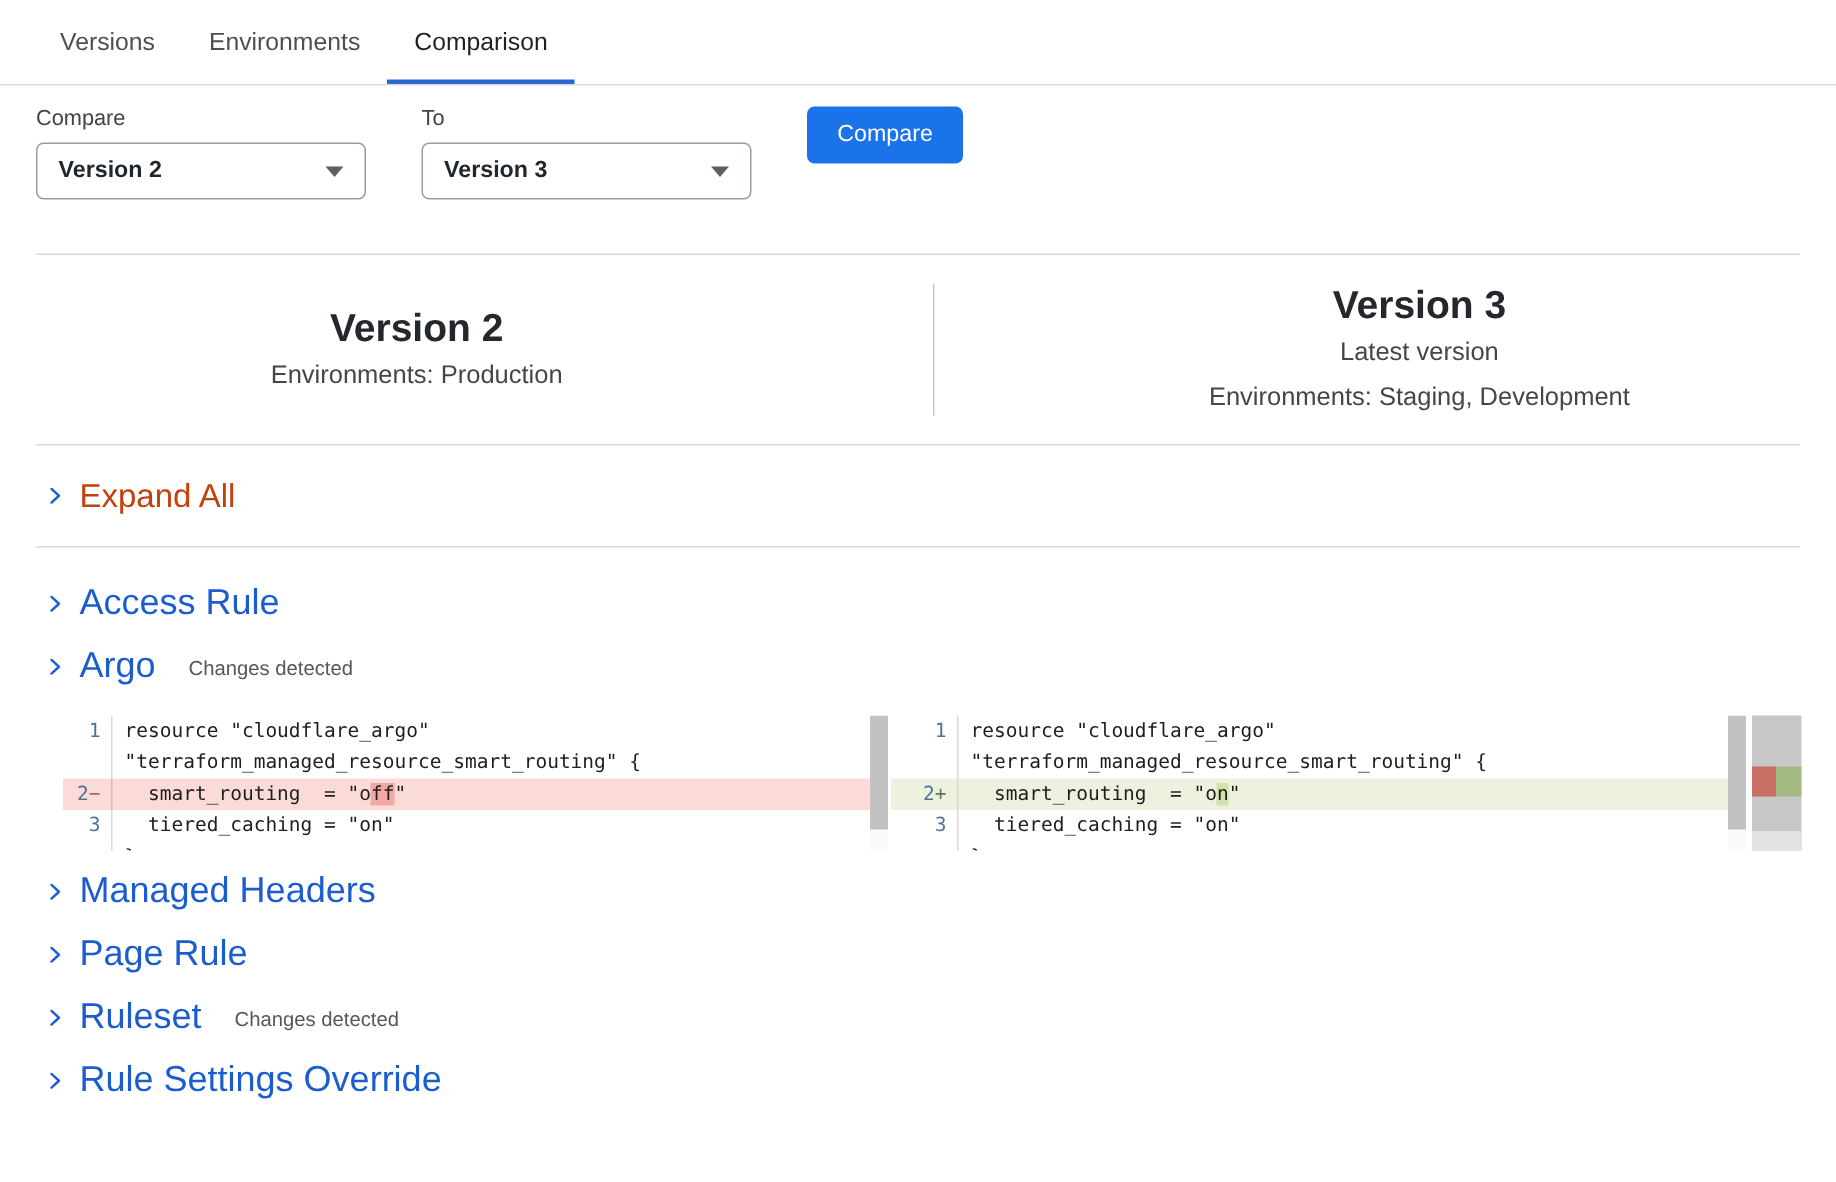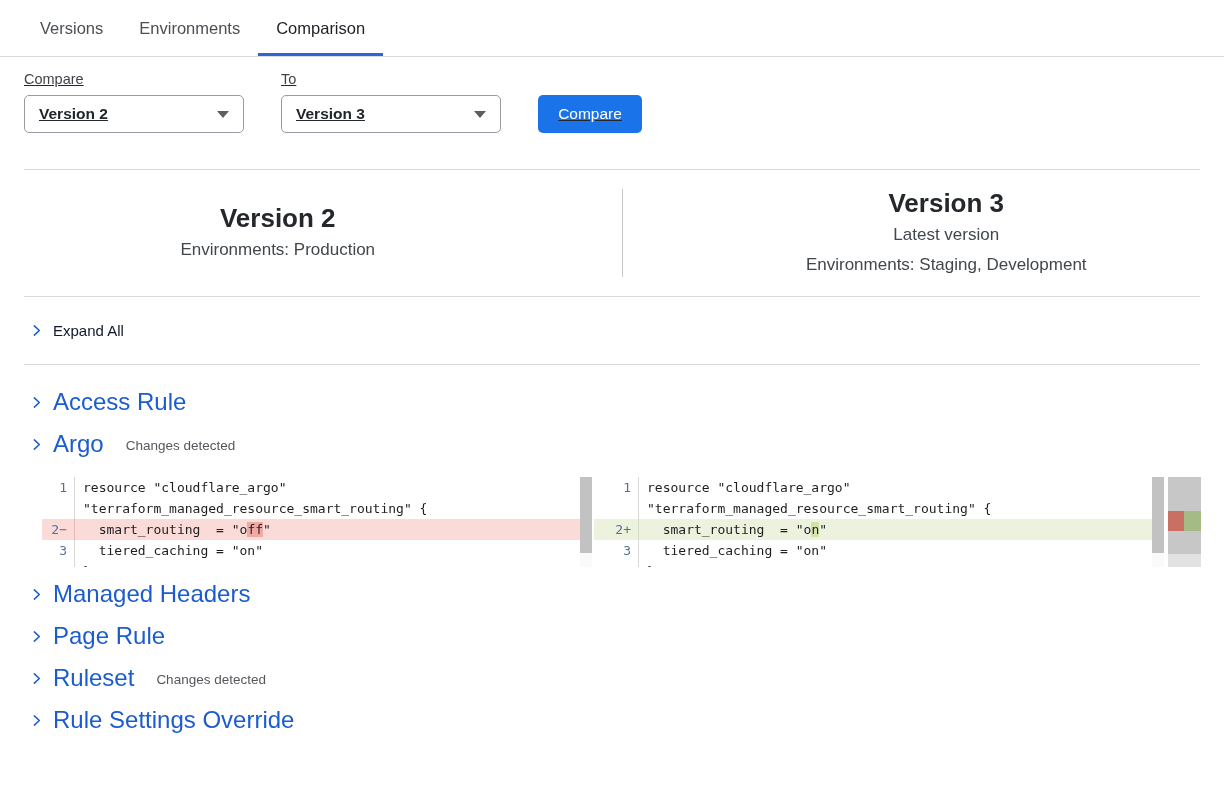--- a/index.html
+++ b/index.html
@@ -17,21 +17,21 @@
   .tab {
     background:none; border:none; cursor:pointer;
     padding:0 18px; font-size:16.5px; color:#4b5055;
     display:flex; align-items:center;
     border-top:3px solid transparent; border-bottom:3px solid transparent;
     font-family:inherit;
   }
   .tab.active { color:#1d2125; border-bottom-color:#2a66d4; }
 
   
-  .form-row { display:flex; gap:37px; margin:14px 0 0 24px; align-items:flex-end;text-decoration:underline; }
+  .form-row { display:flex; gap:37px; margin:14px 0 0 24px; align-items:flex-start; }
   .field { display:flex; flex-direction:column; }
   .field-label { font-size:14.5px; color:#3f444a; margin-bottom:8px; }
   .select {
     width:220px; height:38px; border:1px solid #979ca2; border-radius:5px;
     display:flex; align-items:center; justify-content:space-between;
     padding:0 14px; cursor:pointer; background:#fff;
   }
   .select-value { font-size:15.5px; font-weight:bold; color:#21262b; }
   .caret {
     width:0; height:0; border-left:6px solid transparent;
@@ -57,21 +57,21 @@
   .vtitle { font-size:26px; font-weight:600; color:#24282c; margin:0; line-height:1.1; }
   .vline  { font-size:17px; color:#42474c; line-height:1.35; }
   .vdivider { width:1px; height:88px; background:#c9c9c9; }
 
   
   .expand-row {
     height:67px; display:flex; align-items:center; padding-left:30px;
     cursor:pointer;
   }
   .chev { width:13px; height:13px; flex-shrink:0; }
-  .expand-label { margin-left:10px; font-size:15px; color:#0f172a;text-align:right; }
+  .expand-label { margin-left:10px; font-size:22px; color:#c2410c;text-align:right; }
 
   
   .sections { padding-top:16px; }
   .sec-row {
     height:42px; display:flex; align-items:center; padding-left:30px;
     cursor:pointer;
   }
   .sec-label { margin-left:10px; font-size:24px; color:#1b5cce; }
   .sec-badge { margin-left:22px; margin-top:3px; font-size:13.5px; color:#54585d; }
 

